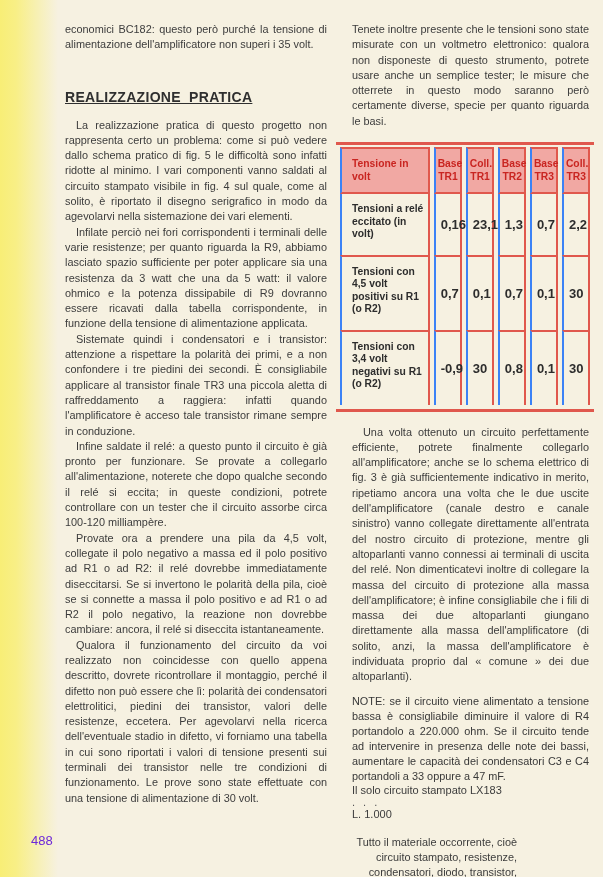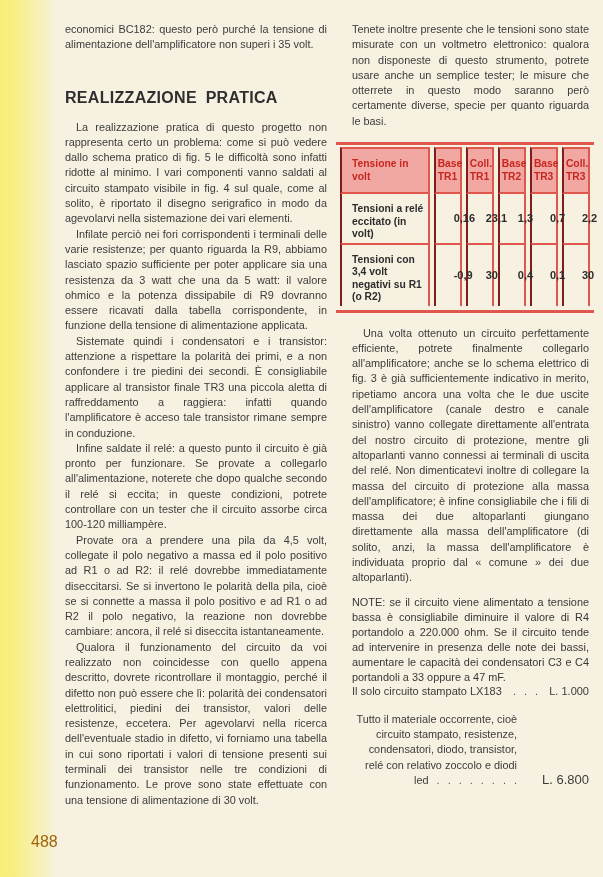--- a/index.html
+++ b/index.html
@@ -24,77 +24,78 @@
   .col-left { width:262px; flex:0 0 262px; }
   .col-right { flex:1; min-width:0; }
 
   .body {
     font-size:10.9px; line-height:15.3px;
     text-align:justify; color:#3c3c3c;
   }
   .indent { text-indent:11px; }
   .intro { margin-bottom:36px; }
   .heading {
-    font-size:16px; font-weight:bold; color:#2f2f2f;
+    font-size:14px; font-weight:bold; color:#2f2f2f;
     letter-spacing:.3px; word-spacing:4px;
     margin:0 0 13px 0;
+    text-decoration:underline;
   }
   .costo-heading { margin:16px 0 15px 0; }
 
   .page-number {
     position:absolute; left:31px; top:833px;
-    font-size:16px; color:#a16207;
+    font-size:13px; color:#6d28d9;
   }
 
   
   .table-wrap {
     border-top:3px solid #e0584d;
     border-bottom:3px solid #e0584d;
     padding:2px 0 4px 0;
     margin:13px -5px 13px -16px;
   }
   table.voltage {
     width:100%;
     border-collapse:separate;
     border-spacing:4px 0;
     table-layout:fixed;
   }
   .voltage th, .voltage td {
-    border-left:2px solid #7f1d1d;
+    border-left:2px solid #3b82f6;
     border-right:2px solid #e0584d;
   }
   .voltage thead th {
     background:#f1a8a3;
     color:#c92521;
     border-top:2px solid #e0584d;
     border-bottom:2px solid #e0584d;
     font-size:10.3px; line-height:13px; font-weight:bold;
-    text-align:left; vertical-align:top;
+    text-align:right; vertical-align:top;
     padding:8px 2px 9px 2px;
   }
   .voltage thead th.first {
     text-align:left; padding-left:10px; padding-top:8px;
   }
   .voltage col.c-label { width:39%; }
   .voltage td {
-    font-size:11px; font-weight:bold; color:#2d2d2d;
+    font-size:13px; font-weight:bold; color:#2d2d2d;
     text-align:center; vertical-align:middle;
-    padding:10px 18px;
+    padding:10px 5px;
   }
   .voltage td.first {
     text-align:left; font-size:10.3px; line-height:12.5px;
-    padding:9px 4px 2px 10px;
+    padding:9px 4px 14px 10px;
   }
   .voltage tbody tr + tr td { border-top:2px solid #e0584d; }
 
   
   .note { margin-top:9px; font-weight:normal; color:#383838; line-height:15px; }
   .price-line {
     display:flex; align-items:baseline;
-    font-size:11px; color:#3c3c3c; margin-bottom:15px;
+    font-size:11px; color:#3c3c3c; margin-bottom:15px;flex-direction:column;
   }
   .price-line .dots { flex:1; text-align:center; word-spacing:5px; color:#555; }
   .price-line .price { white-space:nowrap; }
   .price-block { position:relative; margin-bottom:12px; }
   .price-block .body { padding-right:72px; text-align:right; }
   .price-block .dots-inline { word-spacing:5px; color:#555; }
   .price-block .price {
     position:absolute; right:0; bottom:1px;
     font-size:13px; white-space:nowrap;
   }
@@ -145,24 +146,32 @@
           <tbody>
             <tr>
               <td class="first">Tensioni a relé eccitato (in volt)</td>
               <td>0,16</td>
               <td>23,1</td>
               <td>1,3</td>
               <td>0,7</td>
               <td>2,2</td>
             </tr>
             <tr>
+              <td class="first">Tensioni con 4,5 volt positivi su R1 (o R2)</td>
+              <td>0,7</td>
+              <td>0,1</td>
+              <td>0,7</td>
+              <td>0,1</td>
+              <td>30</td>
+            </tr>
+            <tr>
               <td class="first">Tensioni con 3,4 volt negativi su R1 (o R2)</td>
               <td>-0,9</td>
               <td>30</td>
-              <td>0,4</td>
+              <td>0,8</td>
               <td>0,1</td>
               <td>30</td>
             </tr>
           </tbody>
         </table>
       </div>
 
       <p class="body indent">Una volta ottenuto un circuito perfettamente efficiente, potrete finalmente collegarlo all'amplificatore; anche se lo schema elettrico di fig. 3 è già sufficientemente indicativo in merito, ripetiamo ancora una volta che le due uscite dell'amplificatore (canale destro e canale sinistro) vanno collegate direttamente all'entrata del nostro circuito di protezione, mentre gli altoparlanti vanno connessi ai terminali di uscita del relé. Non dimenticatevi inoltre di collegare la massa del circuito di protezione alla massa dell'amplificatore; è infine consigliabile che i fili di massa dei due altoparlanti giungano direttamente alla massa dell'amplificatore (di solito, anzi, la massa dell'amplificatore è individuata proprio dal « comune » dei due altoparlanti).</p>
 
       <p class="body note"><span>NOTE:</span> <span>se il circuito viene alimentato a tensione bassa è consigliabile diminuire il valore di R4 portandolo a 220.000 ohm. Se il circuito tende ad intervenire in presenza delle note dei bassi, aumentare le capacità dei condensatori C3 e C4 portandoli a 33 oppure a 47 mF.</span></p>

